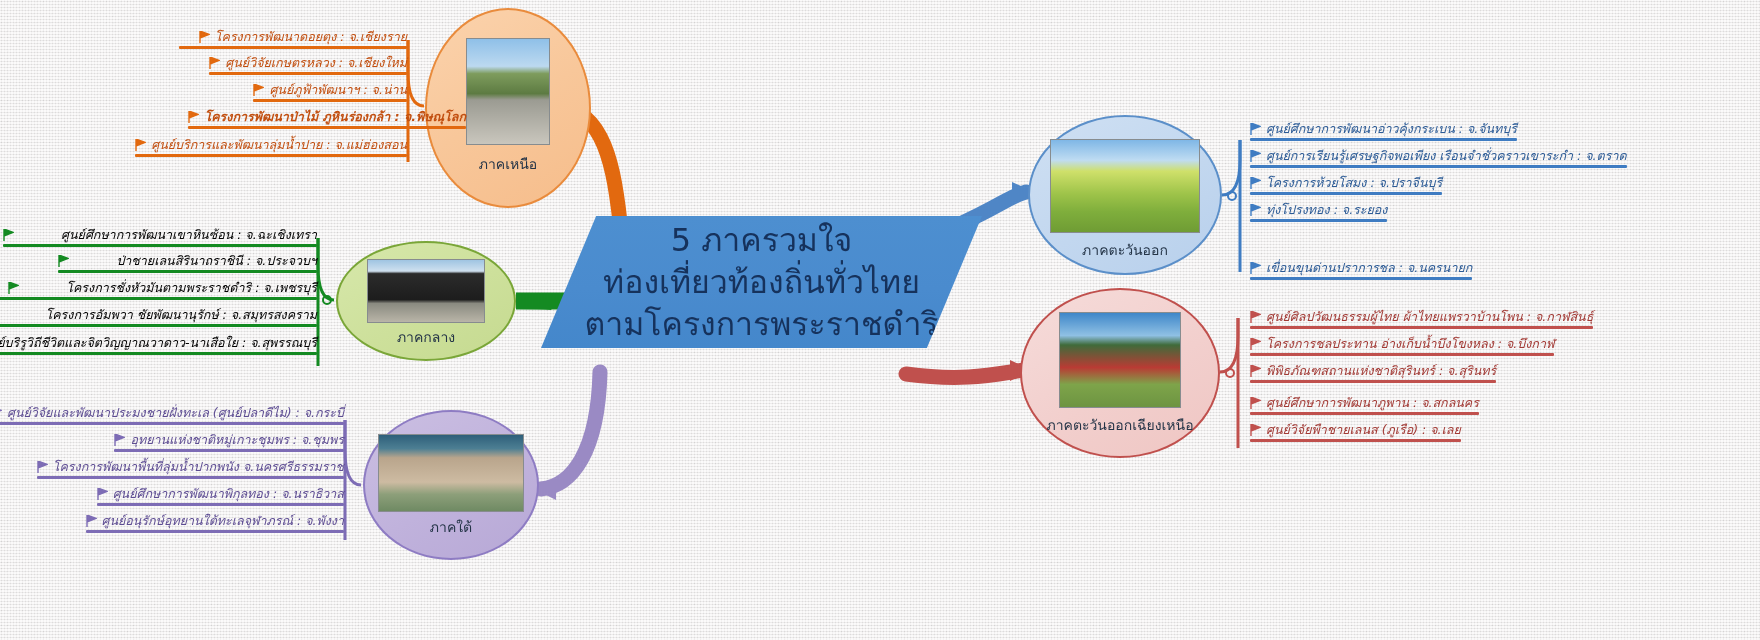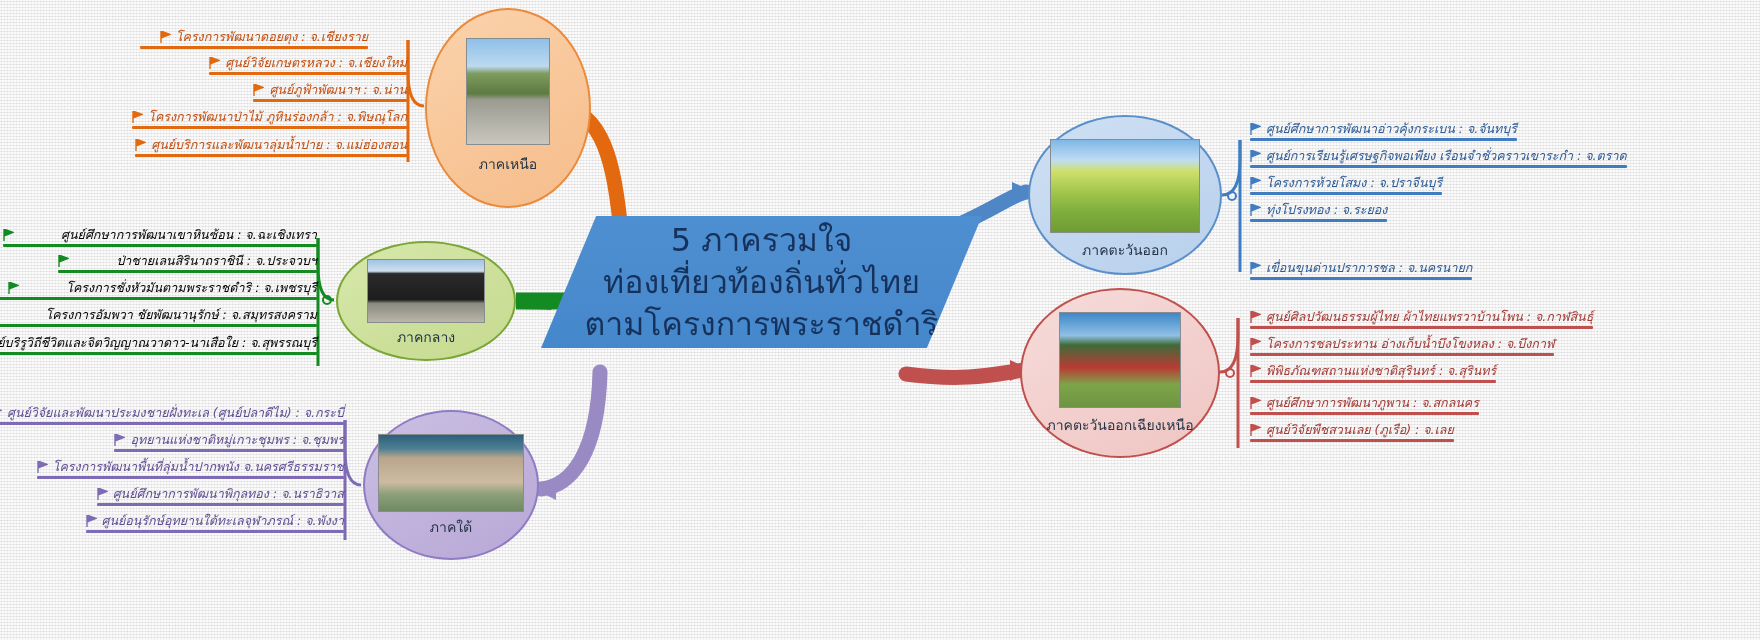--- a/index.html
+++ b/index.html
@@ -182,39 +182,39 @@
     <div class="blabel">ภาคตะวันออก</div>
   </div>
 
   <div class="bubble b-ne">
     <div class="photo ph-ne">
         <i></i>
       </div>
     <div class="blabel">ภาคตะวันออกเฉียงเหนือ</div>
   </div>
 
-  <div class="leaf left c-orange" style="right:1392px;top:30px;padding-left:20px;">
+  <div class="leaf left c-orange" style="right:1353px;top:30px;padding-left:20px;">
     <span class="flag"><svg viewBox="0 0 11 12">
           <path d="M1 0 v12 M1 0 L10 3.4 L1 7 Z" fill="#e2690f" stroke="#e2690f" stroke-width="1.4"></path>
         </svg></span>
     <span class="txt">โครงการพัฒนาดอยตุง : จ.เชียงราย</span>
   </div>
   <div class="leaf left c-orange" style="right:1353px;top:56px;">
     <span class="flag"><svg viewBox="0 0 11 12">
           <path d="M1 0 v12 M1 0 L10 3.4 L1 7 Z" fill="#e2690f" stroke="#e2690f" stroke-width="1.4"></path>
         </svg></span>
     <span class="txt">ศูนย์วิจัยเกษตรหลวง : จ.เชียงใหม่</span>
   </div>
   <div class="leaf left c-orange" style="right:1353px;top:83px;">
     <span class="flag"><svg viewBox="0 0 11 12">
           <path d="M1 0 v12 M1 0 L10 3.4 L1 7 Z" fill="#e2690f" stroke="#e2690f" stroke-width="1.4"></path>
         </svg></span>
     <span class="txt">ศูนย์ภูฟ้าพัฒนาฯ : จ.น่าน</span>
   </div>
-  <div class="leaf left c-orange" style="right:1353px;top:110px;">
+  <div class="leaf left c-orange" style="right:1294px;top:110px;font-weight:bold;">
     <span class="flag"><svg viewBox="0 0 11 12">
           <path d="M1 0 v12 M1 0 L10 3.4 L1 7 Z" fill="#e2690f" stroke="#e2690f" stroke-width="1.4"></path>
         </svg></span>
     <span class="txt">โครงการพัฒนาป่าไม้ ภูหินร่องกล้า : จ.พิษณุโลก</span>
   </div>
   <div class="leaf left c-orange" style="right:1353px;top:138px;">
     <span class="flag"><svg viewBox="0 0 11 12">
           <path d="M1 0 v12 M1 0 L10 3.4 L1 7 Z" fill="#e2690f" stroke="#e2690f" stroke-width="1.4"></path>
         </svg></span>
     <span class="txt">ศูนย์บริการและพัฒนาลุ่มน้ำปาย : จ.แม่ฮ่องสอน</span>
@@ -332,16 +332,16 @@
   <div class="leaf right c-red" style="left:1250px;top:396px;">
     <span class="flag"><svg viewBox="0 0 11 12">
           <path d="M1 0 v12 M1 0 L10 3.4 L1 7 Z" fill="#c0504d" stroke="#c0504d" stroke-width="1.4"></path>
         </svg></span>
     <span class="txt">ศูนย์ศึกษาการพัฒนาภูพาน : จ.สกลนคร</span>
   </div>
   <div class="leaf right c-red" style="left:1250px;top:423px;">
     <span class="flag"><svg viewBox="0 0 11 12">
           <path d="M1 0 v12 M1 0 L10 3.4 L1 7 Z" fill="#c0504d" stroke="#c0504d" stroke-width="1.4"></path>
         </svg></span>
-    <span class="txt">ศูนย์วิจัยพืชสวนเลย (ภูเรือ) : จ.เลย</span>
+    <span class="txt">ศูนย์วิจัยพืาชายเลนส (ภูเรือ) : จ.เลย</span>
   </div>
 
 </div>
 
 </body></html>

